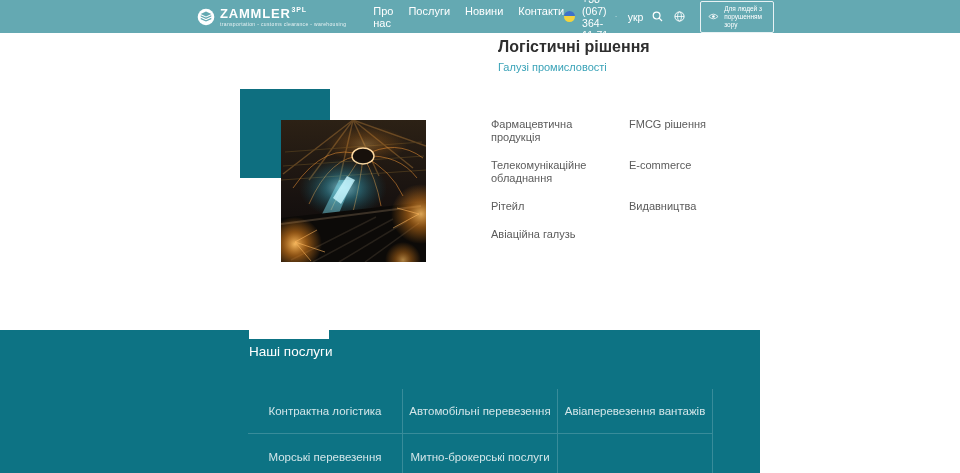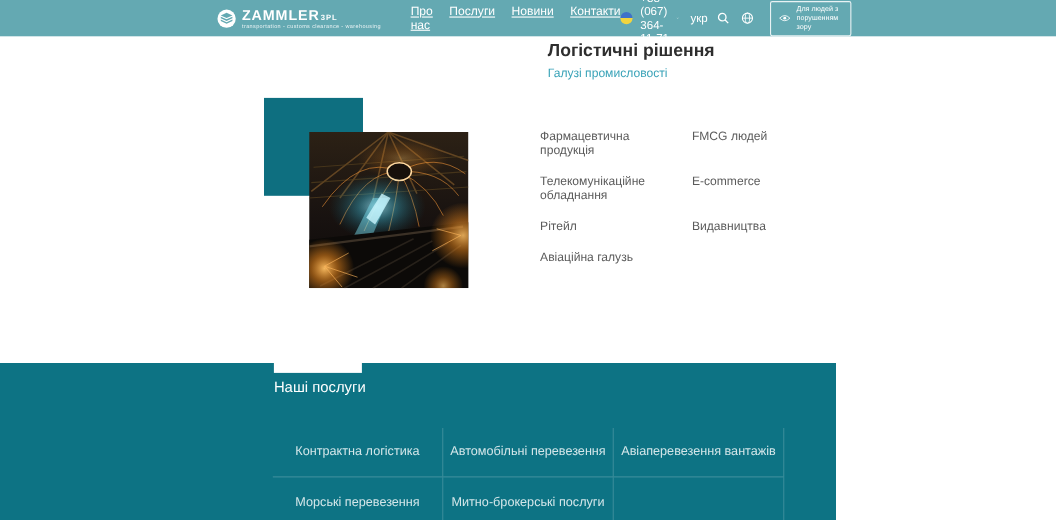--- a/index.html
+++ b/index.html
@@ -11,24 +11,24 @@
   a { text-decoration:none; }
 
   
   .topbar {
     height:33px; background:#64a9b2; display:flex; align-items:center;
     padding:0 10px 0 197px; color:#fff; position:relative; z-index:5;
   }
   .logo { display:flex; align-items:center; gap:5px; cursor:pointer; }
   .logo-icn { width:18px; height:18px; display:block; }
   .logo-txt-wrap { display:flex; flex-direction:column; line-height:1; }
-  .logo-main { font-size:13px; font-weight:bold; letter-spacing:0.8px; display:flex; align-items:flex-end; }
+  .logo-main { font-size:13px; font-weight:bold; letter-spacing:0.8px; display:flex; align-items:flex-start; }
   .logo-sup { font-size:7px; font-weight:bold; margin-left:1px; margin-top:-1px; }
   .logo-tag { font-size:5px; letter-spacing:0.35px; opacity:0.85; margin-top:2px; white-space:nowrap; }
-  .mainnav { display:flex; gap:15px; margin-left:27px;text-decoration:underline; }
+  .mainnav { display:flex; gap:15px; margin-left:27px; }
   .mainnav a { color:#fff; font-size:11px; }
   .top-right { margin-left:auto; display:flex; align-items:center; gap:7px; }
   .flag { width:11px; height:11px; border-radius:50%;
     background:linear-gradient(#3f72c8 0 50%, #f2d43e 50% 100%); flex:none; }
   .phone { color:#fff; font-size:10.5px; display:flex; align-items:center; gap:4px; }
   .chev { width:7px; height:5px; display:block; }
   .lang { color:#fff; font-size:10.5px; margin-left:3px; }
   .icn-btn { background:none; border:none; padding:0 2px; cursor:pointer; display:flex; align-items:center; }
   .access-btn {
     display:flex; align-items:center; gap:5px; background:none; cursor:pointer;
@@ -208,21 +208,21 @@
     </svg>
   </div>
 
   <div class="title-block">
     <h1 class="page-title">Логістичні рішення</h1>
     <a href="#" class="cat-link">Галузі промисловості</a>
   </div>
 
   <div class="industries">
     <a href="#">Фармацевтична продукція</a>
-    <a href="#">FMCG людей</a>
+    <a href="#">FMCG рішення</a>
     <a href="#">Телекомунікаційне обладнання</a>
     <a href="#">E-commerce</a>
     <a href="#">Рітейл</a>
     <a href="#">Видавництва</a>
     <a href="#">Авіаційна галузь</a>
   </div>
 </main>
 
 <section class="services-sec">
   <div class="notch"></div>

